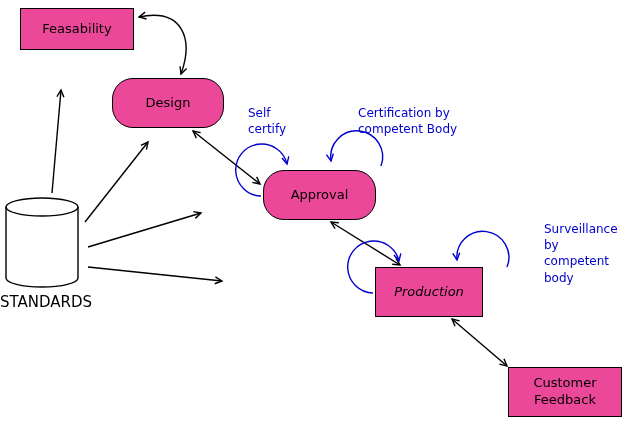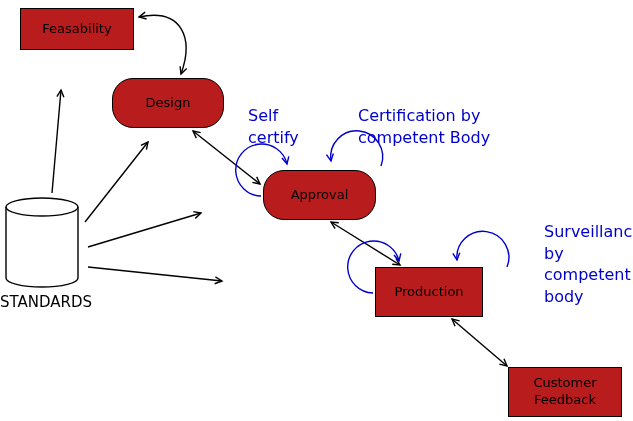--- a/index.html
+++ b/index.html
@@ -6,30 +6,30 @@
   .canvas {
     position:relative; width:633px; height:421px;
     background:var(--background,#fff);
     font-family:"DejaVu Sans","Liberation Sans",sans-serif;
     overflow:hidden;
   }
   .layer { position:absolute; left:0; top:0; }
   .node {
     position:absolute;
     border:1.5px solid var(--line,#000);
-    background:#b91c1c;
+    background:#ec4899;
     display:flex; align-items:center; justify-content:center;
     text-align:center; font-size:13px; color:#000;
     white-space:pre-line; line-height:1.3;
     box-sizing:border-box;
   }
   .note {
     position:absolute;
     color:var(--annotation,#0000cd);
-    font-size:16px; line-height:1.35; white-space:pre-line;
+    font-size:12px; line-height:1.35; white-space:pre-line;
   }
   .caption { position:absolute; font-size:15px; color:#000; }
   .ln { stroke:var(--line,#000); stroke-width:1.4; fill:none; }
   .bl { stroke:var(--annotation,#0000cd); stroke-width:1.4; fill:none; }
 </style>
 </head>
 <body>
 
 <div class="canvas">
 
@@ -63,21 +63,21 @@
     <path d="M 373 293 A 26 26 0 1 1 399 261" class="bl" marker-end="url(#bE)"></path>
     <path d="M 507 267 A 26 26 0 1 0 457 260" class="bl" marker-end="url(#bE)"></path>
   </svg>
 
   <div class="node" style="left:20px; top:8px; width:114px; height:42px;">Feasability</div>
 
   <div class="node" style="left:112px; top:78px; width:112px; height:50px;border-radius:21px;">Design</div>
 
   <div class="node" style="left:263px; top:170px; width:113px; height:50px;border-radius:21px;">Approval</div>
 
-  <div class="node" style="left:375px; top:267px; width:108px; height:50px;">Production</div>
+  <div class="node" style="left:375px; top:267px; width:108px; height:50px;font-style:italic;">Production</div>
 
   <div class="node" style="left:508px; top:367px; width:114px; height:50px;">Customer
 Feedback</div>
 
   <div class="caption" style="left:0px; top:293px; width:86px; text-align:center;">STANDARDS</div>
 
   <div class="note" style="left:248px; top:105px;">Self
 certify</div>
 
   <div class="note" style="left:358px; top:105px;">Certification by

